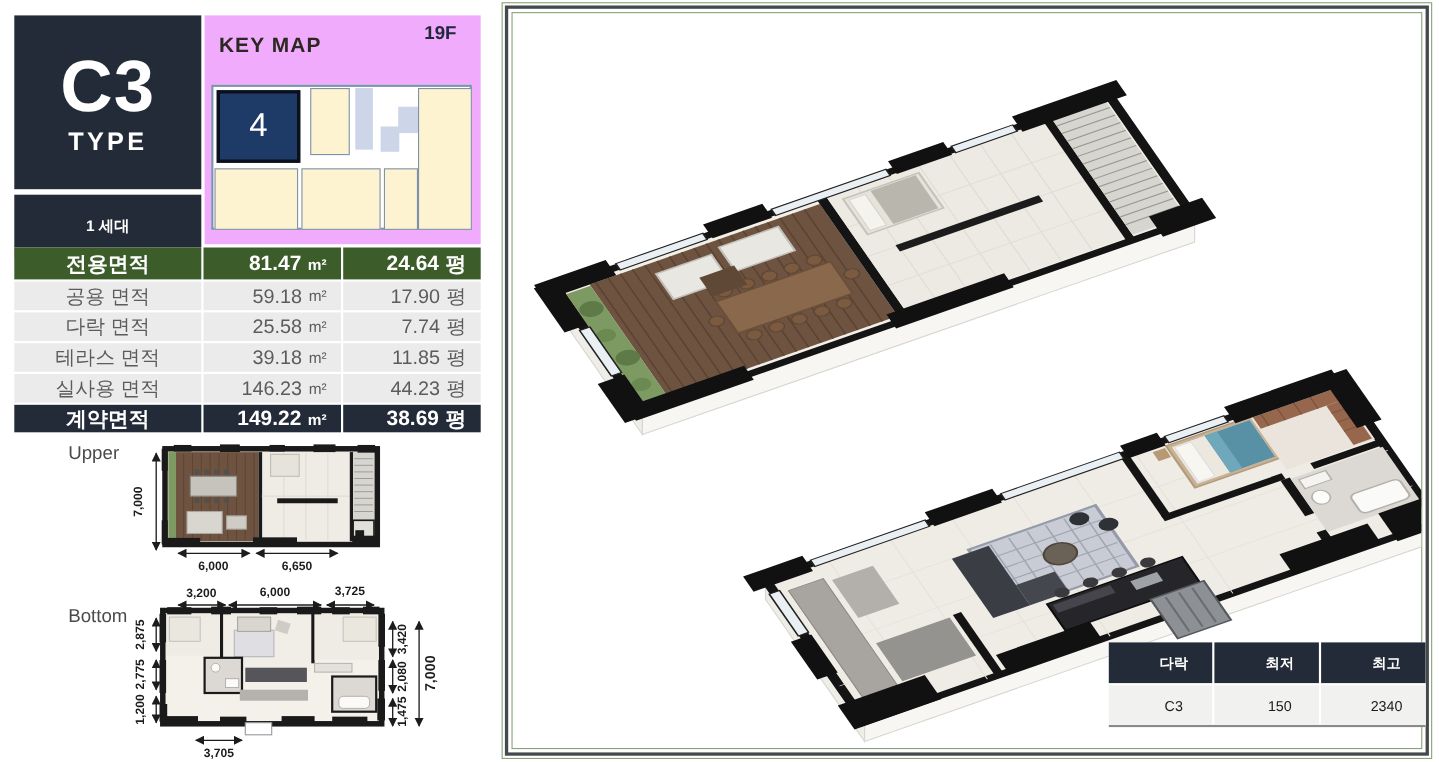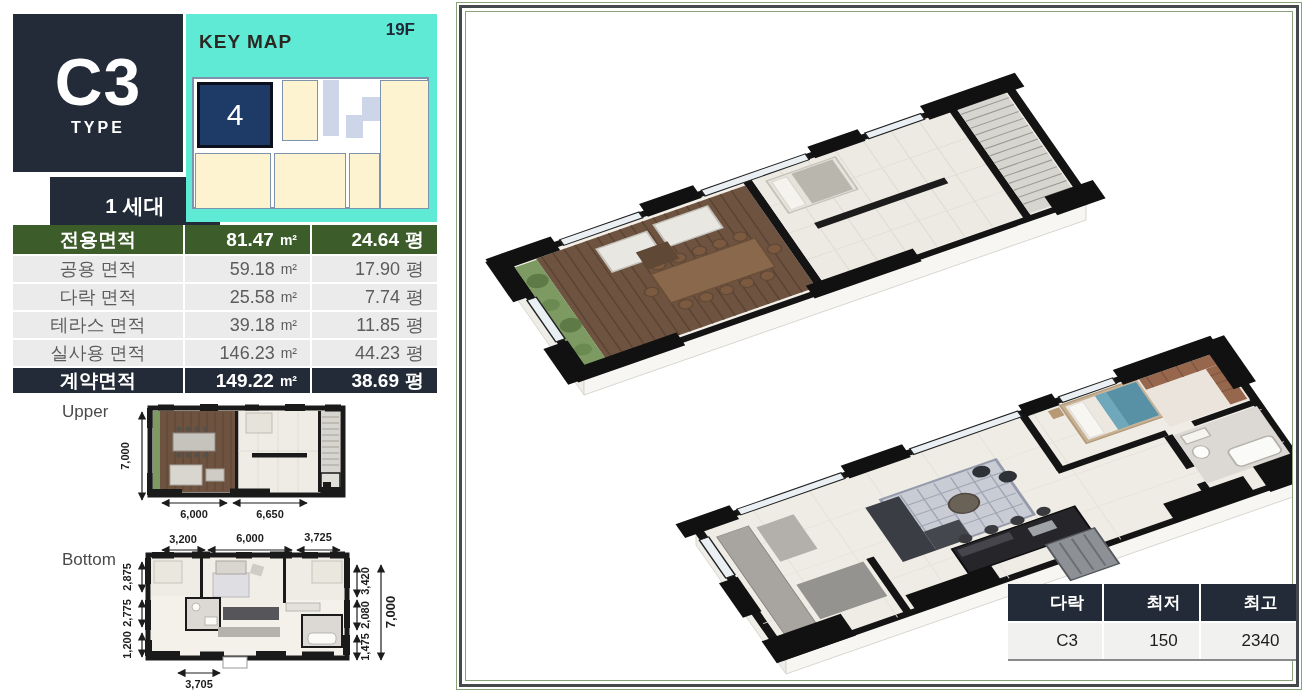--- a/index.html
+++ b/index.html
@@ -3,26 +3,26 @@
 <meta charset="utf-8">
 <style>
   html,body{margin:0;padding:0;background:#fff;}
   body{font-family:"Liberation Sans","DejaVu Sans",sans-serif;}
   #app{position:relative;width:1308px;height:693px;background:#fff;overflow:hidden;}
 
   
   .c3-box{position:absolute;left:13px;top:14px;width:170px;height:158px;background:#232b38;color:#fff;
           display:flex;flex-direction:column;align-items:center;justify-content:center;}
   .c3-code{font-size:66px;font-weight:bold;line-height:1;letter-spacing:1px;}
-  .c3-type{font-size:16px;font-weight:bold;letter-spacing:3px;margin-top:4px;}
+  .c3-type{font-size:23px;font-weight:bold;letter-spacing:3px;margin-top:4px;}
   .household{position:absolute;left:13px;top:177px;width:170px;height:57px;background:#232b38;color:#fff;
-             font-size:21px;font-weight:bold;display:flex;align-items:center;justify-content:center;margin-left:37px;}
-
-  
-  .keymap-panel{position:absolute;left:186px;top:14px;width:251px;height:208px;background:#5eead4;}
+             font-size:14px;font-weight:bold;display:flex;align-items:center;justify-content:center;}
+
+  
+  .keymap-panel{position:absolute;left:186px;top:14px;width:251px;height:208px;background:#f0abfc;}
   .km-title{position:absolute;left:13px;top:17px;font-size:19px;font-weight:bold;color:#2d2721;letter-spacing:1px;}
   .km-floor{position:absolute;right:22px;top:6px;font-size:17px;font-weight:bold;color:#20283a;}
   .km-diagram{position:absolute;left:6px;top:63px;width:237px;height:132px;background:#fff;border:2px solid #7d93ad;box-sizing:border-box;}
   .km-block{position:absolute;background:#fdf3d0;border:1px solid #7d93ad;box-sizing:border-box;}
   .km-blue{position:absolute;background:#ccd6e8;}
   .km-unit4{position:absolute;left:3px;top:3px;width:76px;height:66px;background:#1e3a66;border:3px solid #0b101c;
             color:#fff;font-size:30px;display:flex;align-items:center;justify-content:center;box-sizing:border-box;}
 
   
   .area-table{position:absolute;left:13px;top:225px;width:496px;display:grid;
@@ -43,21 +43,21 @@
   
   .right-panel{position:absolute;left:456px;top:2px;width:846px;height:688px;}
   .f1{position:absolute;inset:0;border:1px solid #86a478;}
   .f2{position:absolute;inset:3px;border:3px solid #45484c;}
   .f3{position:absolute;inset:9px;border:1px solid #86a478;background:#fff;}
   .iso{position:absolute;inset:0;width:100%;height:100%;}
 
   
   .attic-table{position:absolute;left:542px;top:572px;display:grid;grid-template-columns:94px 95px 95px;
                grid-template-rows:37px 36px;gap:2px;background:#fff;border-bottom:2px solid #8a8a8a;}
-  .ah{display:flex;align-items:center;justify-content:center;font-size:17px;padding-left:24px;}
+  .ah{display:flex;align-items:center;justify-content:center;font-size:13px;padding-left:24px;}
   .ah.h{background:#232b38;color:#fff;font-weight:bold;}
   .ah.d{background:#f1f1ef;color:#1c1c1c;}
 </style>
 </head>
 <body>
 
 <div id="app">
 
   <div class="c3-box">
     <div class="c3-code">C3</div>

